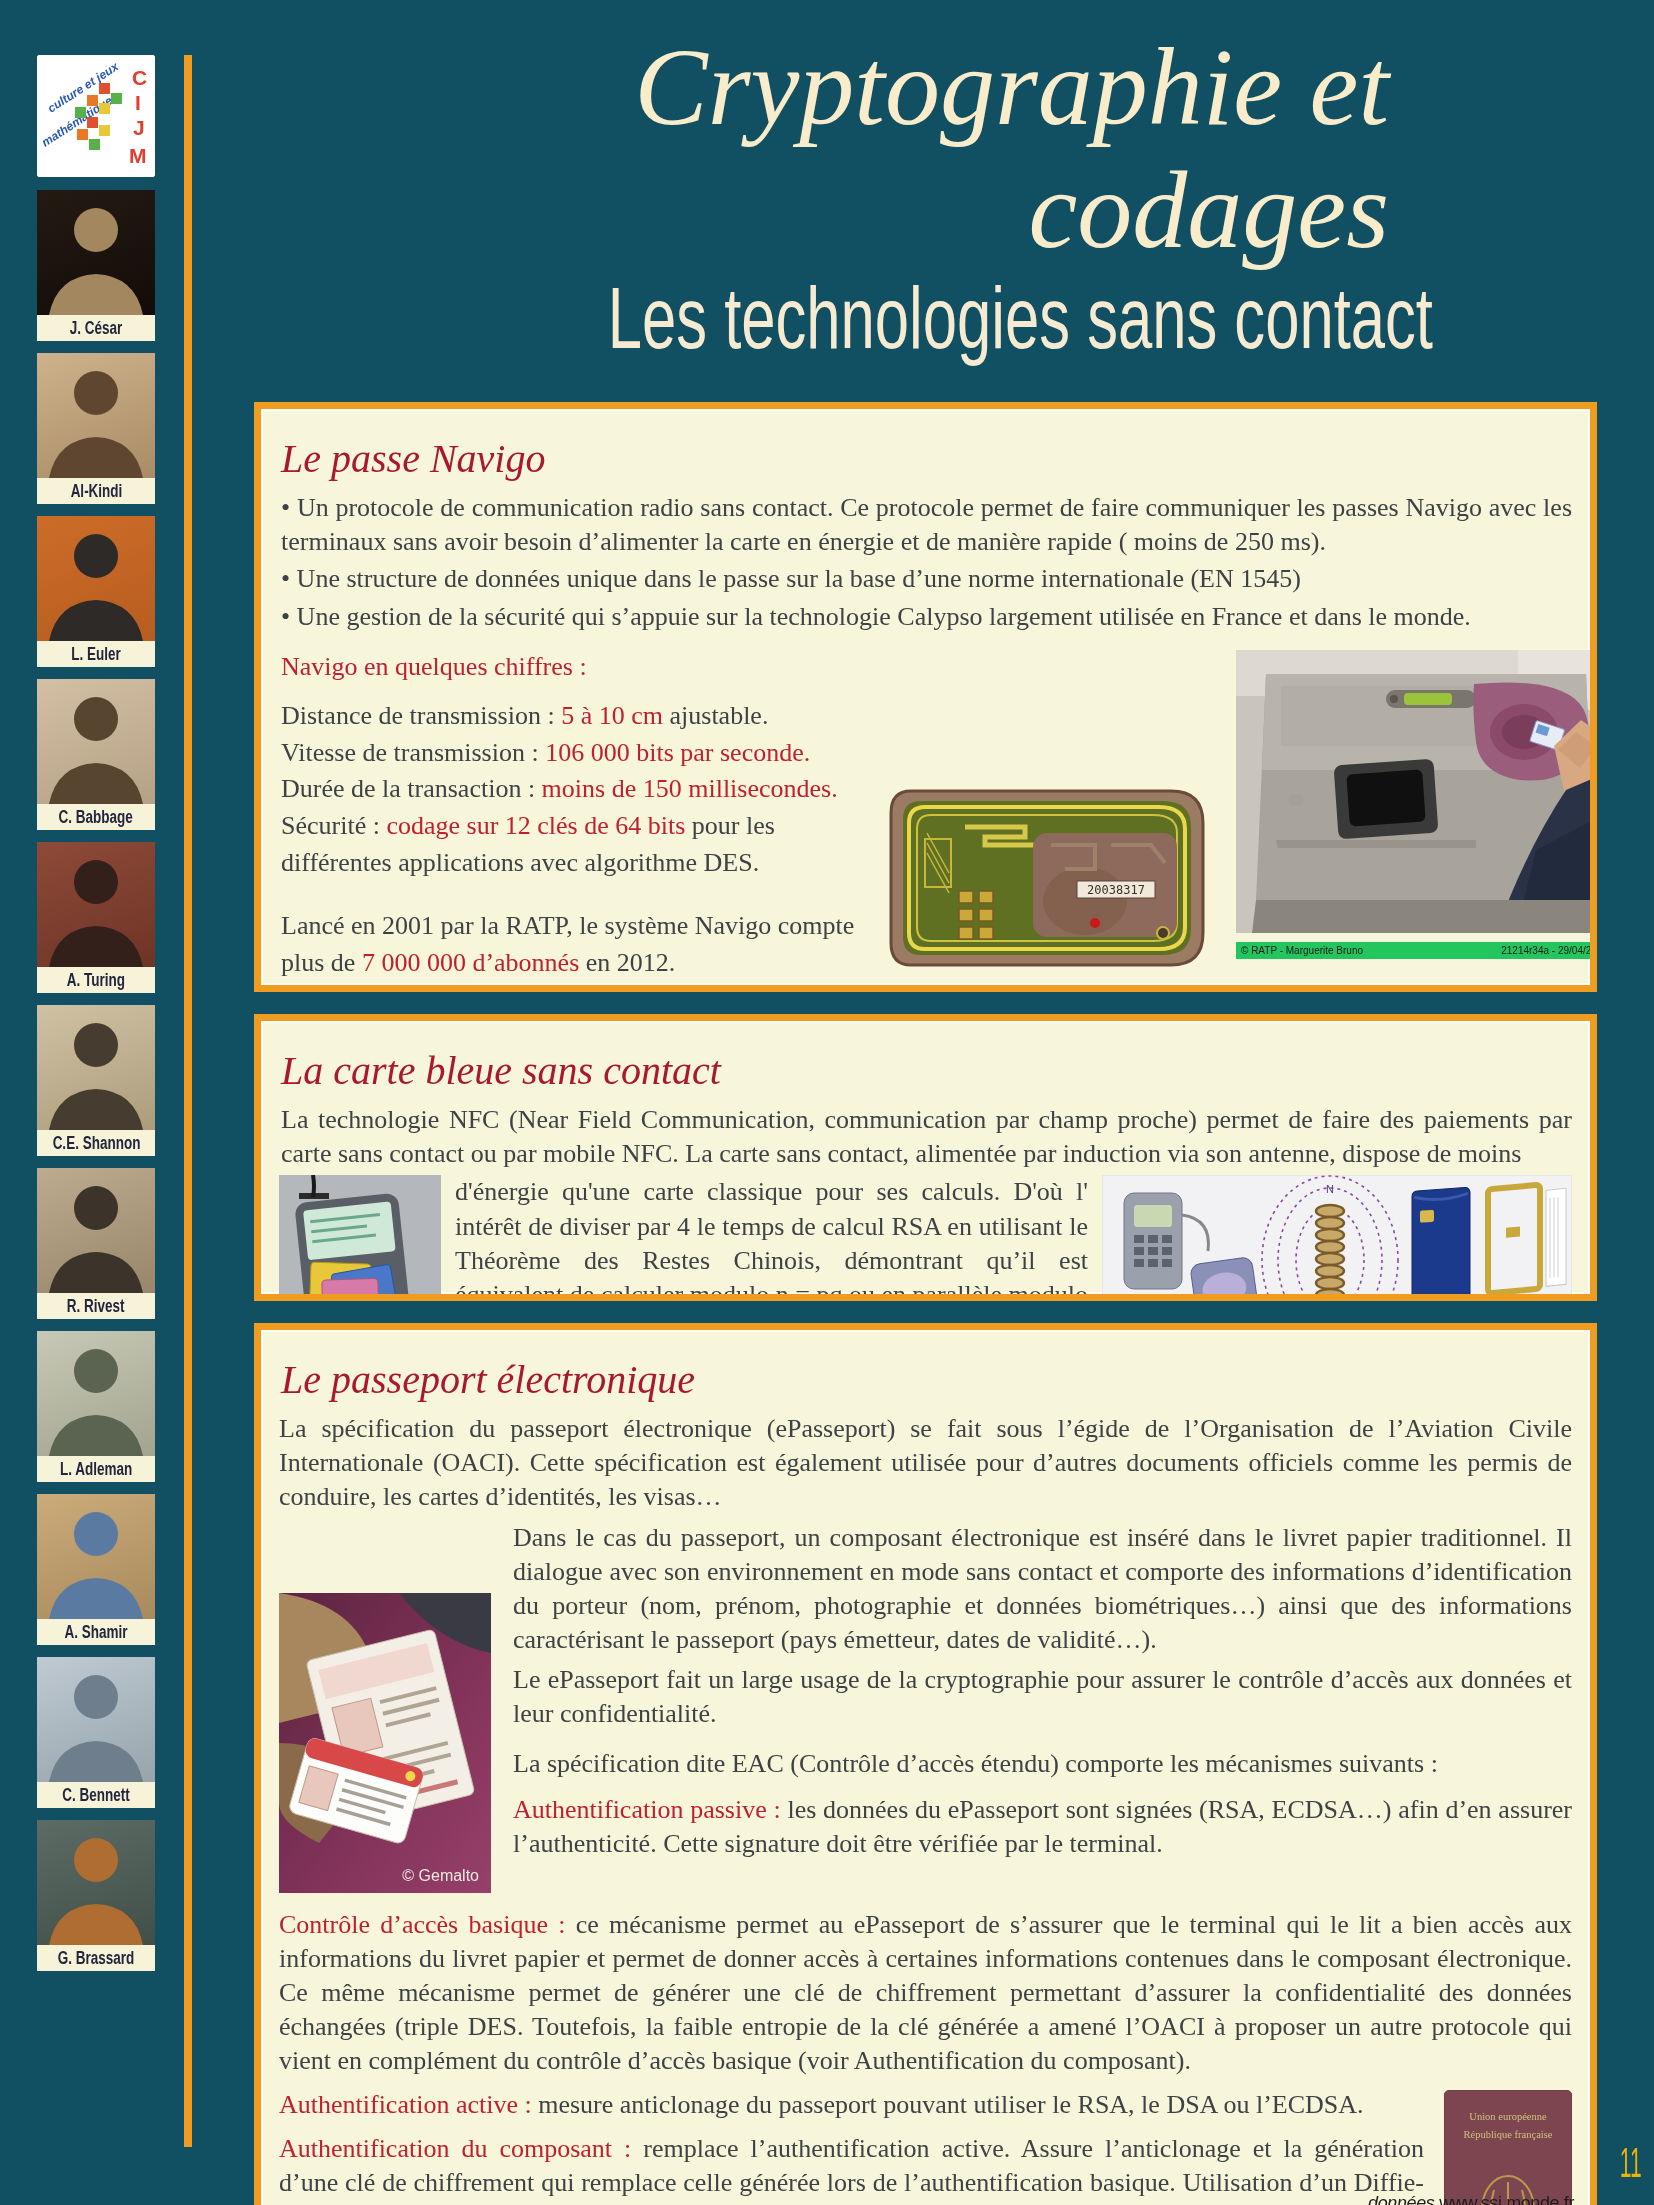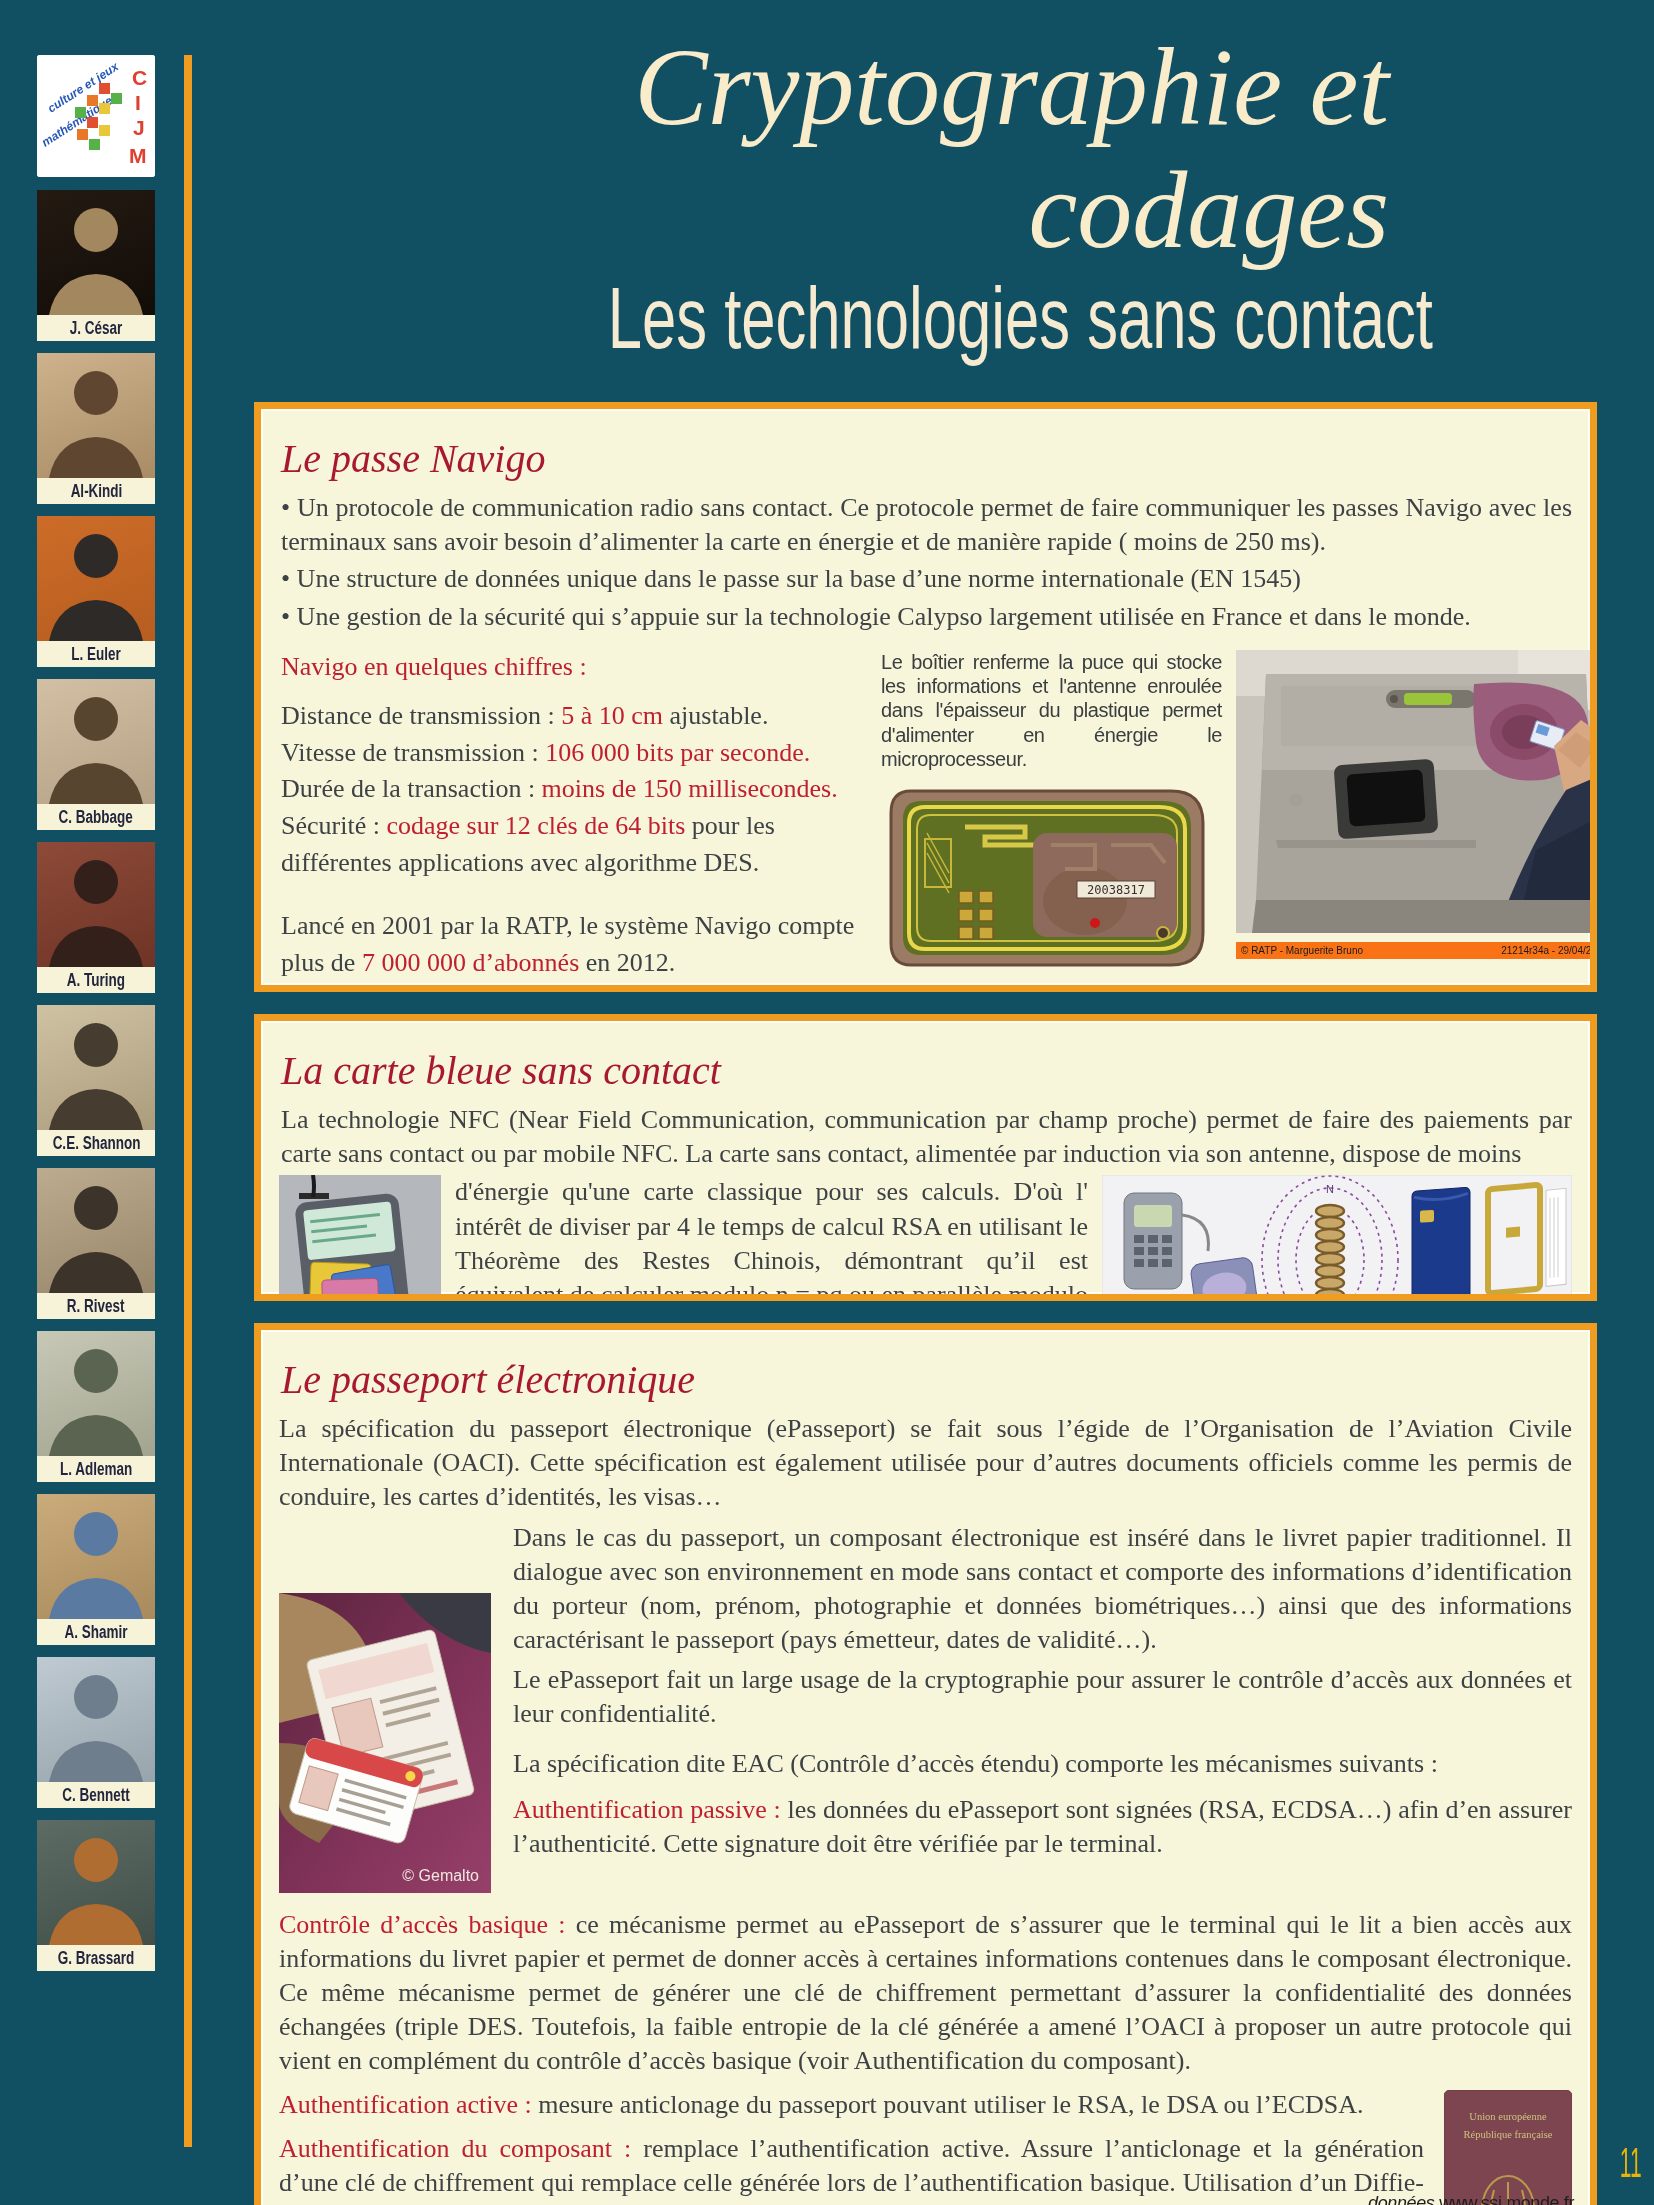--- a/index.html
+++ b/index.html
@@ -58,21 +58,21 @@
   .cols{display:flex;margin-top:16px;}
   .colL{width:600px;flex:none;padding-left:2px;}
   .stats-title{color:#bf1f30;margin:0 0 14px 0 !important;}
   .colL p.stat{line-height:1.42;}
   .launch{margin-top:26px !important;line-height:1.42 !important;}
   .colR{flex:1;display:grid;grid-template-columns:345px 1fr;grid-template-rows:auto 1fr;column-gap:10px;}
   .navigo-caption{grid-column:1;grid-row:1;font-family:"Liberation Sans",sans-serif;font-size:20px;
       line-height:1.22;letter-spacing:-0.4px;text-align:justify;color:#3a3e40;padding-right:4px;}
   .board{grid-column:1;grid-row:2;align-self:end;}
   .turnstile{grid-column:2;grid-row:1 / span 2;width:377px;justify-self:end;}
-  .credits{background:#f97316;display:flex;justify-content:space-between;align-items:center;
+  .credits{background:#22c55e;display:flex;justify-content:space-between;align-items:center;
       font-family:"Liberation Sans",sans-serif;font-size:10px;color:#1a1a1a;padding:2px 5px;}
 
   
   .panel-cb{height:287px;overflow:hidden;}
   .panel-cb .para1{margin:2px 0 4px 2px;}
   .cb-row{display:flex;gap:14px;margin-top:4px;}
   .cb-mid{flex:1;max-width:648px;}
   .cb-right{margin-left:auto;}
 
   
@@ -241,21 +241,20 @@
       <div class="cols">
         <div class="colL">
           <p class="stats-title">Navigo en quelques chiffres :</p>
           <p class="stat"><span>Distance de transmission : </span><span class="red">5 à 10 cm</span><span> ajustable.</span></p>
           <p class="stat"><span>Vitesse de transmission : </span><span class="red">106 000 bits par seconde.</span><span></span></p>
           <p class="stat"><span>Durée de la transaction : </span><span class="red">moins de 150 millisecondes.</span><span></span></p>
           <p class="stat"><span>Sécurité : </span><span class="red">codage sur 12 clés de 64 bits</span><span> pour les différentes applications avec algorithme DES.</span></p>
           <p class="launch"><span>Lancé en 2001 par la RATP, le système Navigo compte plus de </span><span class="red">7 000 000 d’abonnés</span><span> en 2012.</span></p>
         </div>
         <div class="colR">
-          <p class="navigo-caption">Le boîtier renferme la puce qui stocke les informations et l'antenne enroulée dans l'épaisseur du plastique permet d'alimenter en énergie le microprocesseur.</p>
           <div class="board">
             <svg width="332" height="190" viewBox="0 0 332 190">
               <path d="M30 8 H290 Q322 8 322 40 V150 Q322 182 290 182 H30 Q10 182 10 160 V30 Q10 8 30 8 Z" fill="#9b7b64" stroke="#6a4a3a" stroke-width="3"></path>
               <path d="M40 18 H282 Q310 18 310 44 V146 Q310 172 282 172 H40 Q22 172 22 154 V36 Q22 18 40 18 Z" fill="#5f7023"></path>
               <path d="M44 24 H278 Q304 24 304 46 V144 Q304 166 278 166 H44 Q28 166 28 150 V40 Q28 24 44 24 Z" fill="none" stroke="#e8d84a" stroke-width="4"></path>
               <path d="M50 32 H272 Q296 32 296 50 V140 Q296 158 272 158 H50 Q36 158 36 144 V46 Q36 32 50 32 Z" fill="none" stroke="#cfc23e" stroke-width="2"></path>
               <rect x="44" y="56" width="26" height="48" fill="none" stroke="#c8b83a" stroke-width="2"></rect>
               <path d="M46 60 L68 100 M46 70 L68 110 M46 50 L68 90" stroke="#c8b83a" stroke-width="1.5"></path>
               <g fill="#caa83a" stroke="#7a5a20" stroke-width="1.5">
                 <rect x="78" y="108" width="14" height="12"></rect>

